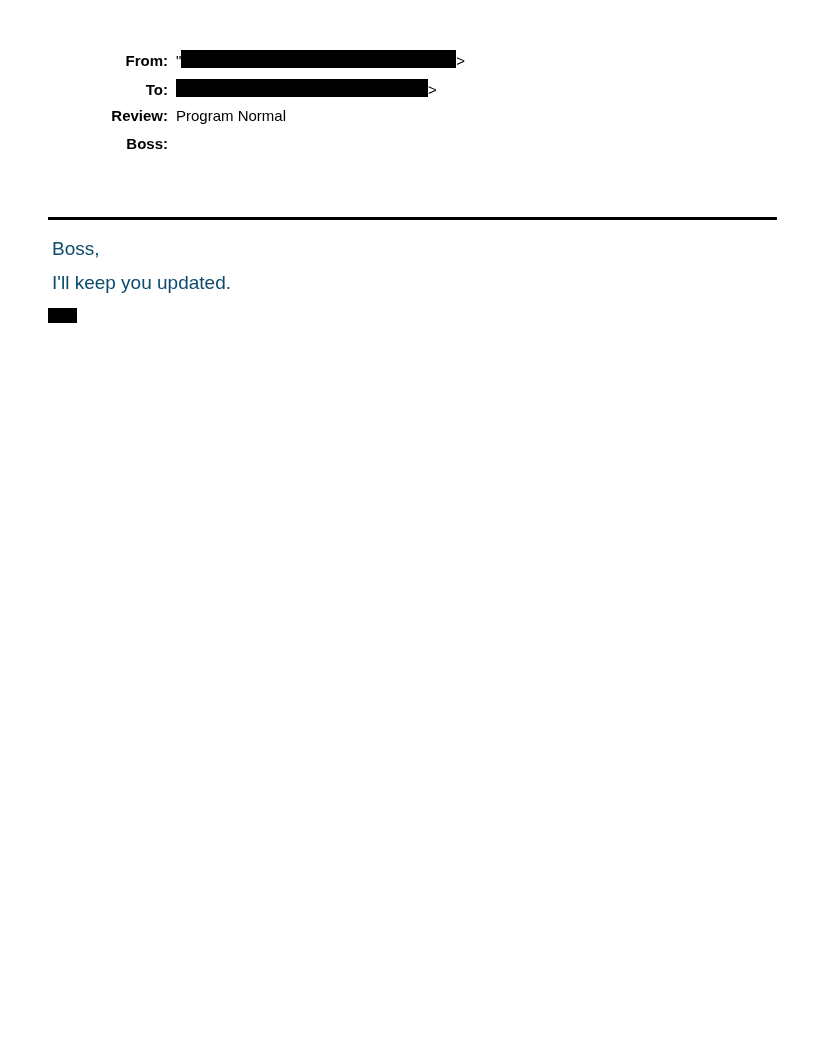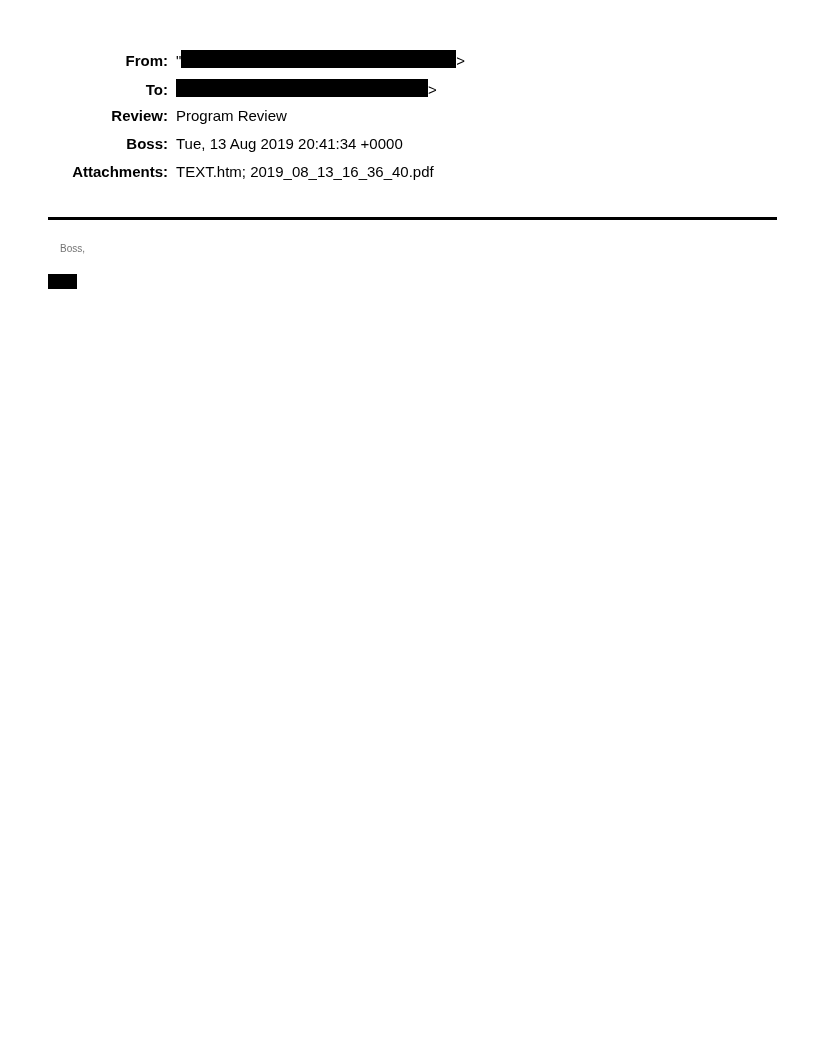--- a/index.html
+++ b/index.html
@@ -77,24 +77,24 @@
   }
 
   
   .body {
     position: absolute;
     left: 40px;
     top: 240px;
     width: 700px;
   }
   .para {
-    font-size: 10px;
+    font-size: 19px;
     line-height: 18px;
-    margin: 0 0 16px 12px;
-    color: #737373;
+    margin: 0 0 16px 4px;
+    color: #0c4a6e;
   }
   .sig-redaction {
     display: block;
     width: 29px;
     height: 15px;
     background: #000000;
     margin-top: 10px;
   }
 </style>
 </head>
@@ -109,36 +109,32 @@
       <div class="hvalue"><span>"</span><span class="redaction from"></span><span>&gt;</span></div>
     </div>
 
     <div class="hrow">
       <div class="hlabel">To:</div>
       <div class="hvalue"><span class="redaction to"></span><span>&gt;</span></div>
     </div>
 
     <div class="hrow">
       <div class="hlabel">Review:</div>
-      <div class="hvalue">Program Review</div>
+      <div class="hvalue">Program Normal</div>
     </div>
 
     <div class="hrow">
       <div class="hlabel">Boss:</div>
-      <div class="hvalue">Tue, 13 Aug 2019 20:41:34 +0000</div>
     </div>
 
 
-    <div class="hrow">
-      <div class="hlabel">Attachments:</div>
-      <div class="hvalue">TEXT.htm; 2019_08_13_16_36_40.pdf</div>
-    </div>
 
   </div>
 
   <div class="divider"></div>
 
   <div class="body">
     <p class="para">Boss,</p>
+    <p class="para">I'll keep you updated.</p>
     <span class="sig-redaction"></span>
   </div>
 
 </div>
 
 </body></html>

